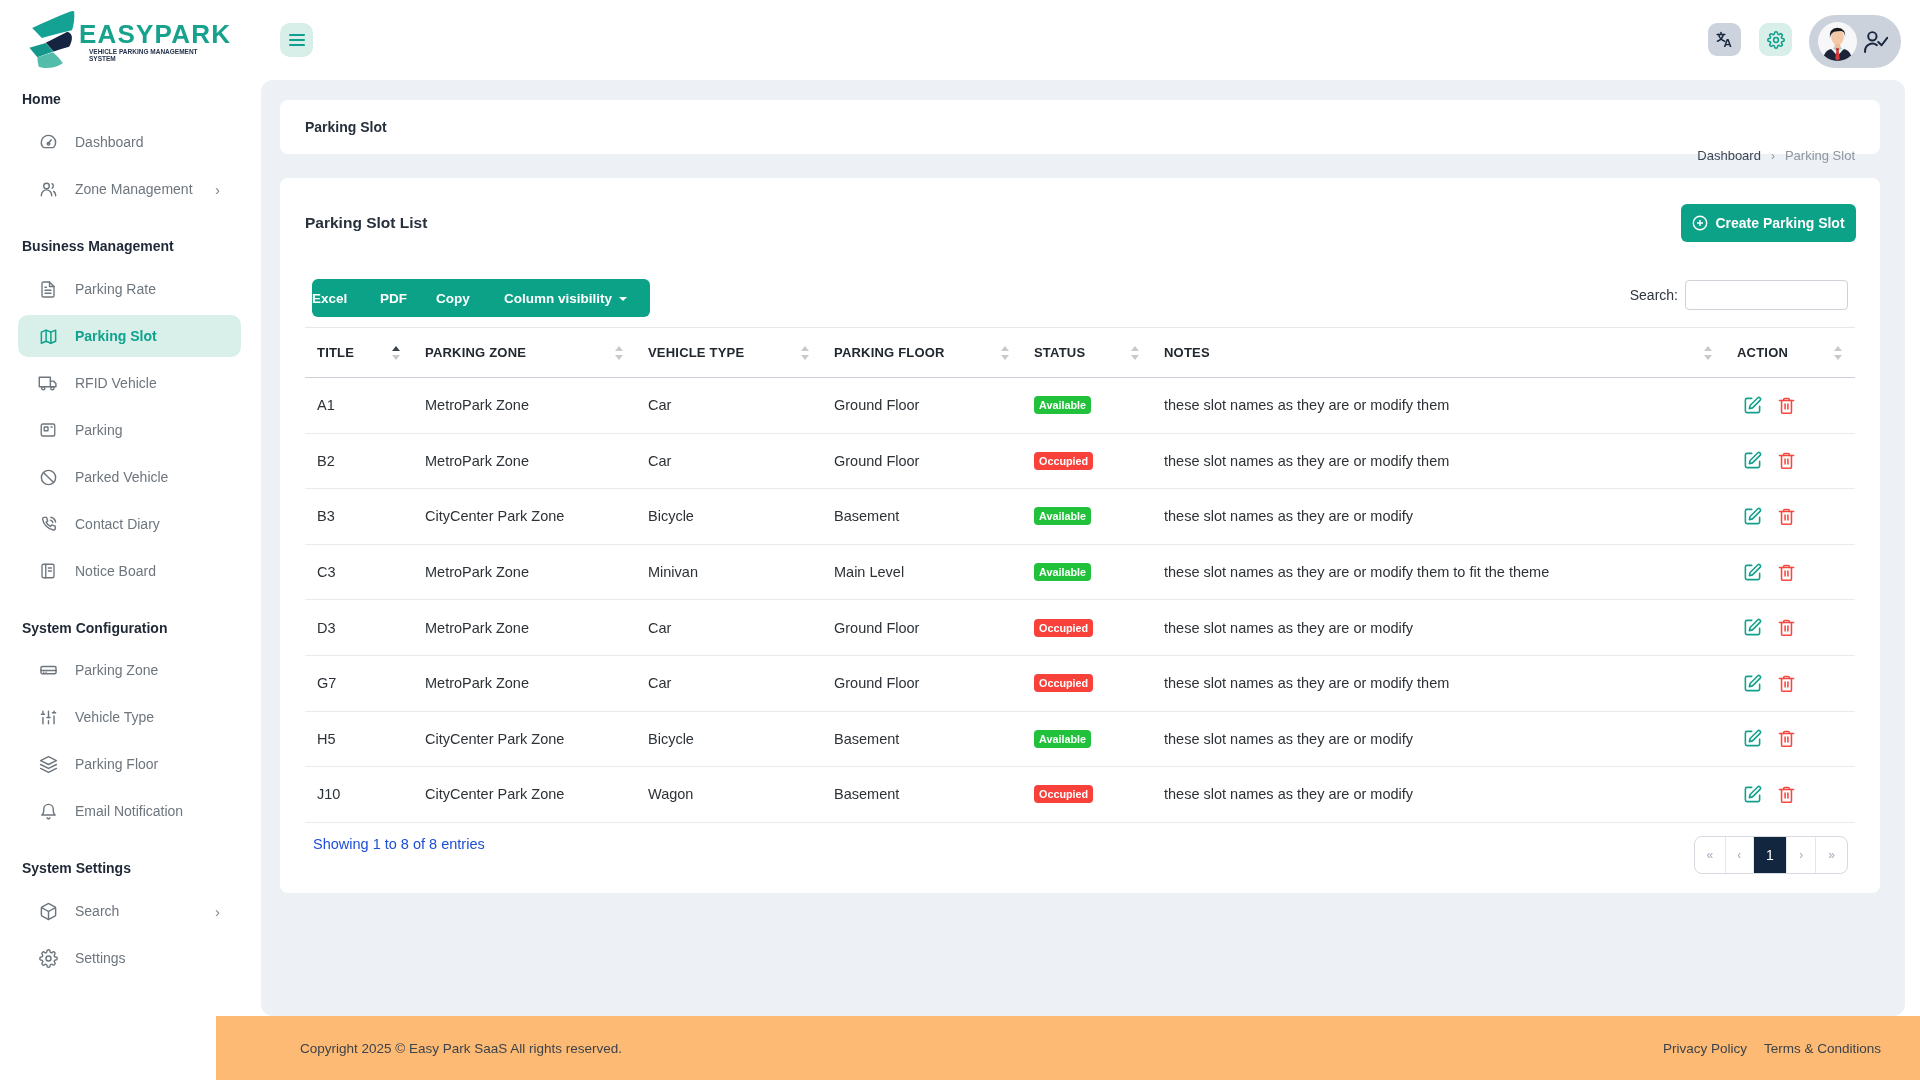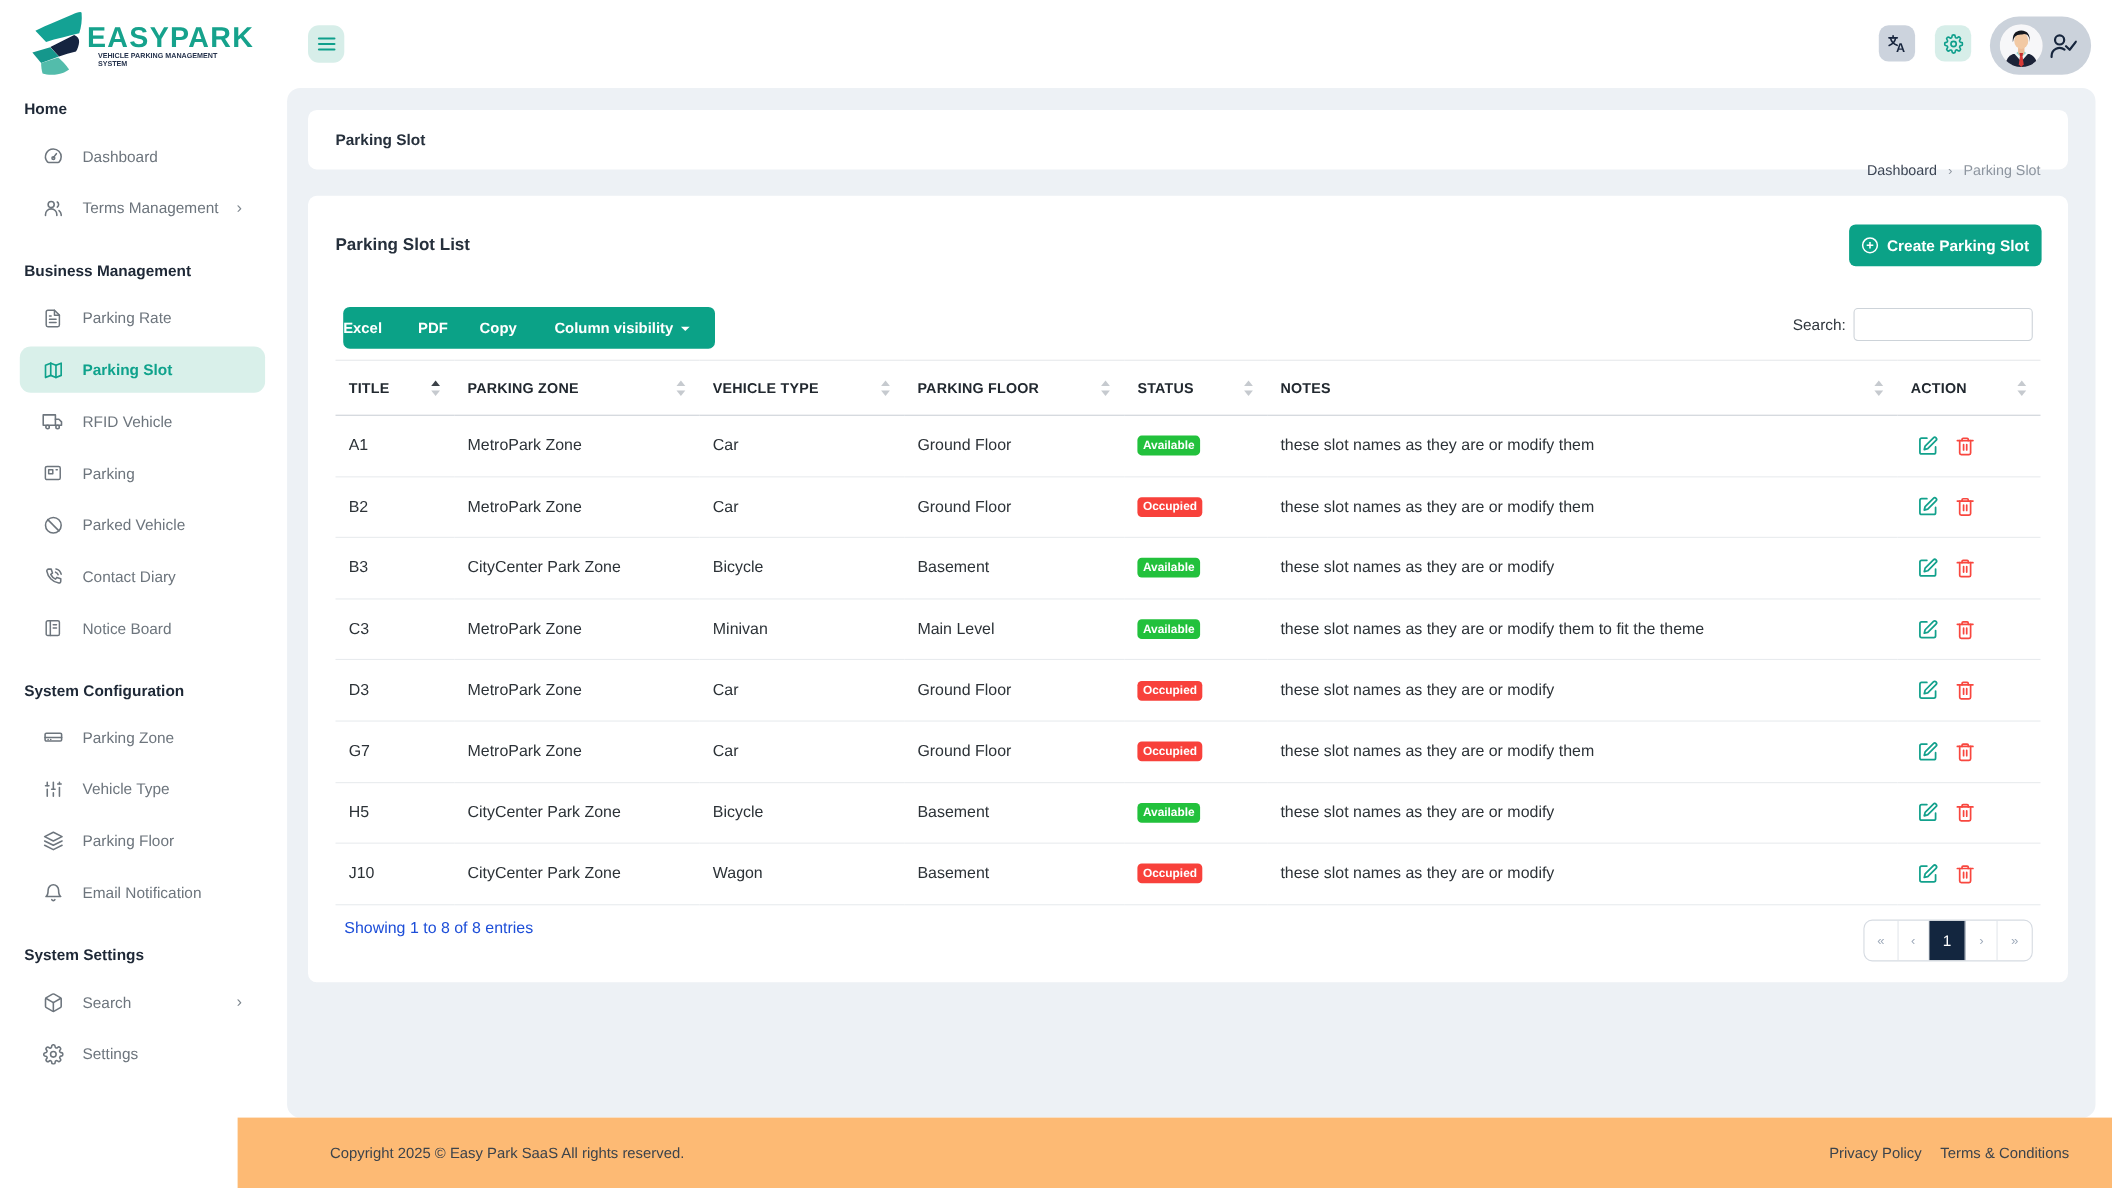--- a/index.html
+++ b/index.html
@@ -384,21 +384,21 @@
     </div>
     <div class="mitem" style="top:168px;">
       <span class="mic">
           <svg width="19" height="19" viewBox="0 0 24 24" fill="none" stroke="#6d757d" stroke-width="1.8" stroke-linecap="round" stroke-linejoin="round">
             <circle cx="9.5" cy="7.5" r="3.5"></circle>
             <path d="M3 20v-1a6.5 6.5 0 0 1 13 0v1"></path>
             <path d="M16.5 4.6a3.5 3.5 0 0 1 0 5.8"></path>
             <path d="M18.5 14.4a6.5 6.5 0 0 1 2.5 4.6v1"></path>
           </svg>
         </span>
-      <span class="mtx">Terms Management</span>
+      <span class="mtx">Zone Management</span>
       <span class="chev">›</span>
     </div>
     <div class="mitem" style="top:268px;">
       <span class="mic">
           <svg width="18" height="19" viewBox="0 0 24 24" fill="none" stroke="#6d757d" stroke-width="1.8" stroke-linecap="round" stroke-linejoin="round">
             <path d="M14 2H6a2 2 0 0 0-2 2v16a2 2 0 0 0 2 2h12a2 2 0 0 0 2-2V8Z"></path>
             <path d="M14 2v6h6"></path>
             <path d="M8 13h8M8 17h8M8 9h2"></path>
           </svg>
         </span>

